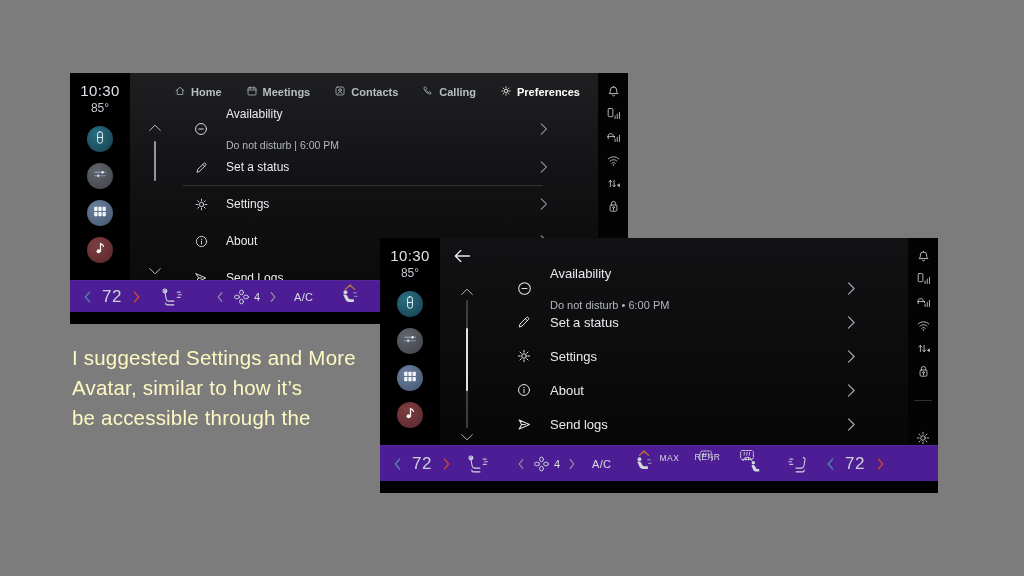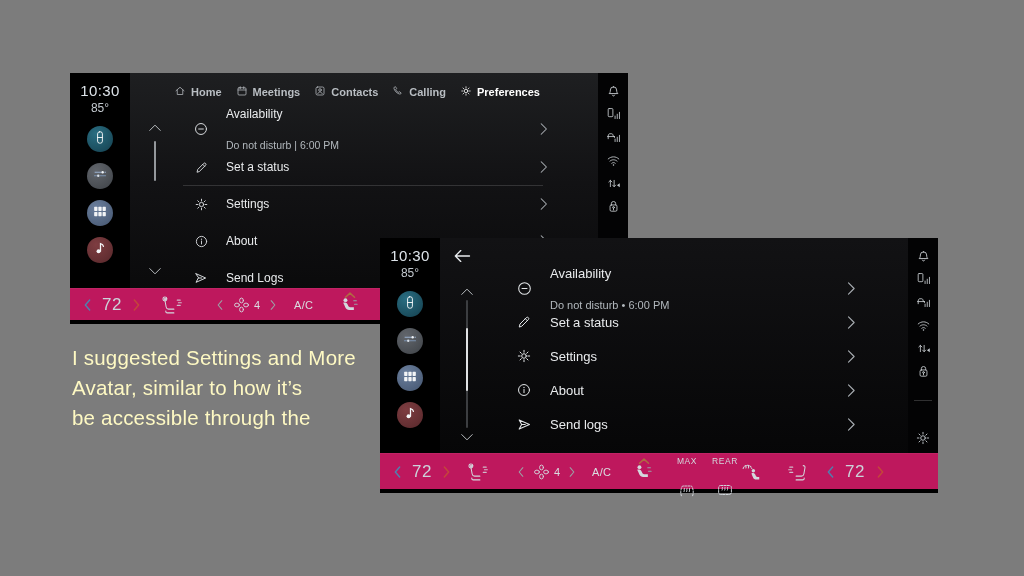--- a/index.html
+++ b/index.html
@@ -22,21 +22,21 @@
   .time{font-size:15px;color:#dde3e9;letter-spacing:.4px;}
   .temp{font-size:12px;color:#c2c8ce;margin-top:2px;}
 
   .app{position:absolute;left:17px;width:26px;height:26px;border-radius:50%;
        display:flex;align-items:center;justify-content:center;color:#fff;}
   .app-lincoln{background:radial-gradient(circle at 35% 30%,#2a6e82,#143f4e);}
   .app-vehicle{background:radial-gradient(circle at 35% 30%,#62666c,#3e4247);}
   .app-grid{background:radial-gradient(circle at 35% 30%,#6b7f9d,#44556f);}
   .app-music{background:radial-gradient(circle at 35% 30%,#7e3d41,#57282b);}
 
-  .tabbar{position:absolute;left:104px;top:8px;height:22px;display:flex;gap:14px;align-items:center;}
+  .tabbar{position:absolute;left:104px;top:8px;height:22px;display:flex;gap:24px;align-items:center;}
   .tab{display:flex;gap:5px;align-items:center;color:#b9bec3;font-size:11px;font-weight:700;white-space:nowrap;}
   .tab.active{color:#ffffff;}
 
   .back{position:absolute;left:72px;top:10px;color:#e9ecef;}
 
   .sc-up,.sc-down{position:absolute;color:#cfd3d7;}
   #s1 .sc-up{left:78px;top:45px;} #s1 .sc-down{left:78px;top:189px;}
   #s2 .sc-up{left:80px;top:44px;} #s2 .sc-down{left:80px;top:190px;}
   .sc-thumb1{position:absolute;left:84px;top:68px;width:2px;height:40px;background:#94989c;border-radius:1px;}
   .sc-track2{position:absolute;left:86px;top:62px;width:2px;height:128px;background:#3c3e41;border-radius:1px;}
@@ -54,28 +54,28 @@
   .mchev{margin-left:auto;color:#a9aeb3;display:flex;}
   .divider{position:absolute;left:113px;right:85px;top:112px;height:1px;background:rgba(255,255,255,.14);}
 
   .rail{position:absolute;right:0;top:0;width:30px;display:flex;flex-direction:column;
         align-items:center;padding-top:10px;gap:7px;color:#c3c8cc;background:#030304;}
   #s1 .rail{bottom:31px;} #s2 .rail{bottom:35px;}
   .ric{width:16px;height:16px;display:flex;align-items:center;justify-content:center;}
   .rail-div{width:18px;height:1px;background:rgba(255,255,255,.18);margin-top:14px;}
   .ric-sun{margin-top:22px;}
 
-  .bar{position:absolute;left:0;right:0;bottom:4px;background:#be185d;border-top:1px solid rgba(255,255,255,.05);}
+  .bar{position:absolute;left:0;right:0;bottom:12px;background:#4c1d95;border-top:1px solid rgba(255,255,255,.05);}
   #s1 .bar{height:31px;} #s2 .bar{height:35px;}
   .bi{position:absolute;top:50%;transform:translateY(-50%);display:flex;align-items:center;
       justify-content:center;color:#d3d8dd;}
   .num{font-size:17px;color:#ccd3da;letter-spacing:.5px;}
   .small{font-size:11px;letter-spacing:.3px;color:#d9dde0;}
   .fanlvl{font-size:11px;color:#d9dde0;}
-  .colb{flex-direction:column;gap:17px;top:2px;transform:none;}
+  .colb{gap:17px;top:2px;transform:none;}
   .clbl{font-size:8.5px;letter-spacing:.6px;color:#d3d8dd;}
   .accent{position:absolute;color:#b06a42;}
 
   svg.ic{fill:none;stroke:currentColor;stroke-width:1.5;stroke-linecap:round;stroke-linejoin:round;}
   .fil{fill:currentColor;stroke:none;}
 </style>
 </head>
 <body>
 
 <div id="stage">

